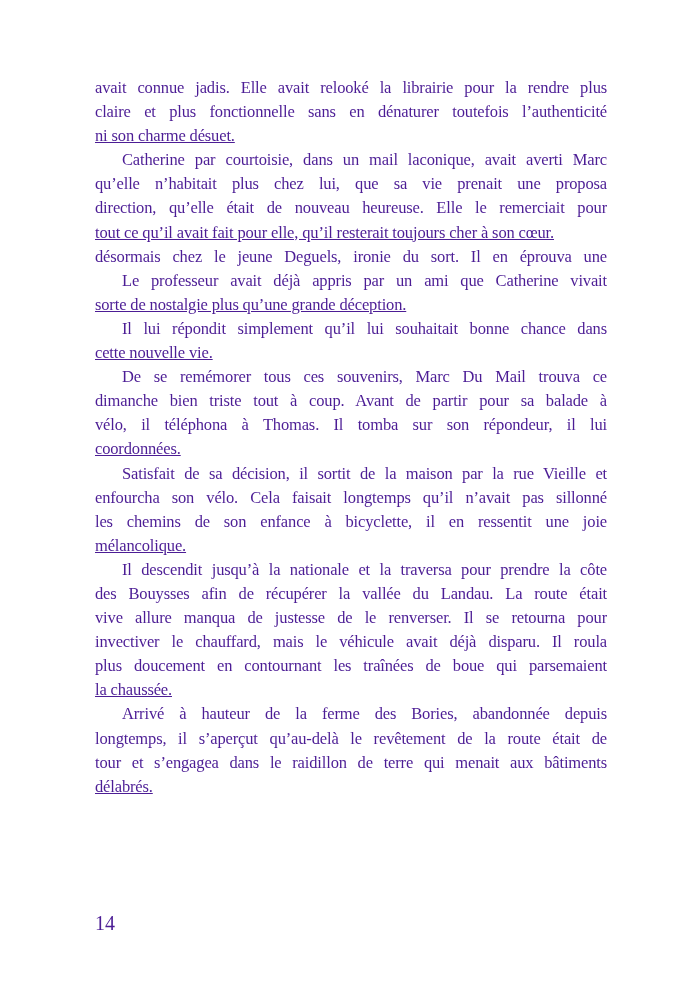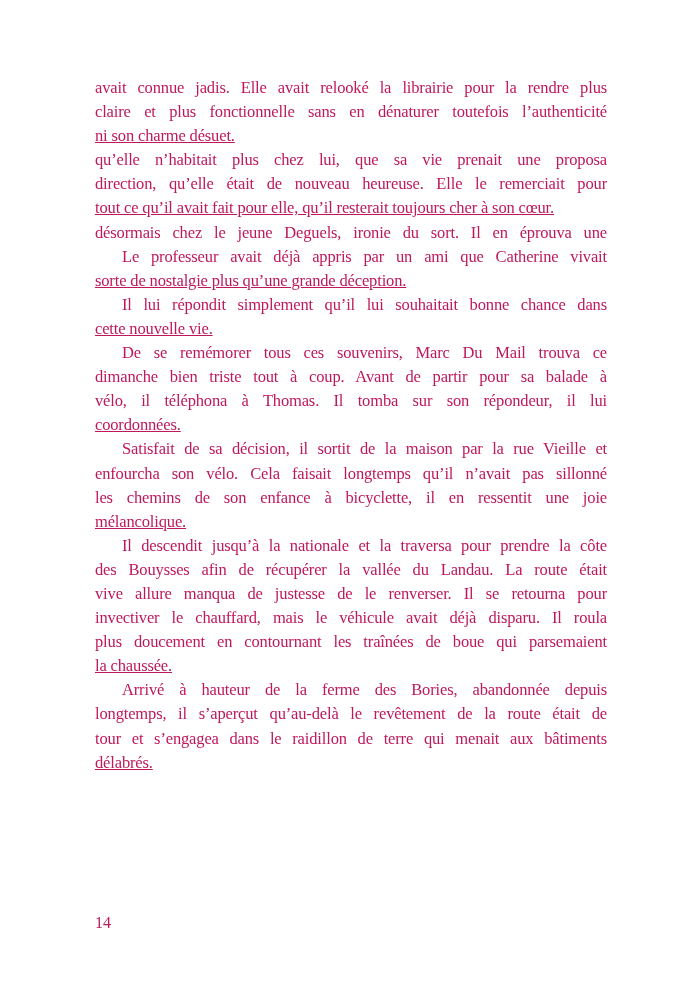--- a/index.html
+++ b/index.html
@@ -44,36 +44,37 @@
     text-align-last: left;
     text-decoration: underline;
   }
   .line.indent {
     padding-left: 27px;
   }
   .folio {
     position: absolute;
     left: 95px;
     top: 912px;
-    font-size: 16px;
+    font-size: 20px;
     line-height: 22px;
     color: inherit;
   }
 </style>
 </head>
 <body>
 
-<main class="page" style="background: rgb(255, 255, 255); color: #be185d;">
+<main class="page" style="background: rgb(255, 255, 255); color: #4c1d95;">
   <section class="text-block" id="text-block">
       <p class="paragraph">
         <span class="line">avait connue jadis. Elle avait relooké la librairie pour la rendre plus</span>
         <span class="line">claire et plus fonctionnelle sans en dénaturer toutefois l’authenticité</span>
         <span class="line last">ni son charme désuet.</span>
       </p>
       <p class="paragraph">
+        <span class="line indent">Catherine par courtoisie, dans un mail laconique, avait averti Marc</span>
         <span class="line">qu’elle n’habitait plus chez lui, que sa vie prenait une proposa</span>
         <span class="line">direction, qu’elle était de nouveau heureuse. Elle le remerciait pour</span>
         <span class="line last">tout ce qu’il avait fait pour elle, qu’il resterait toujours cher à son cœur.</span>
       </p>
       <p class="paragraph">
         <span class="line">désormais chez le jeune Deguels, ironie du sort. Il en éprouva une</span>
         <span class="line indent">Le professeur avait déjà appris par un ami que Catherine vivait</span>
         <span class="line last">sorte de nostalgie plus qu’une grande déception.</span>
       </p>
       <p class="paragraph">

